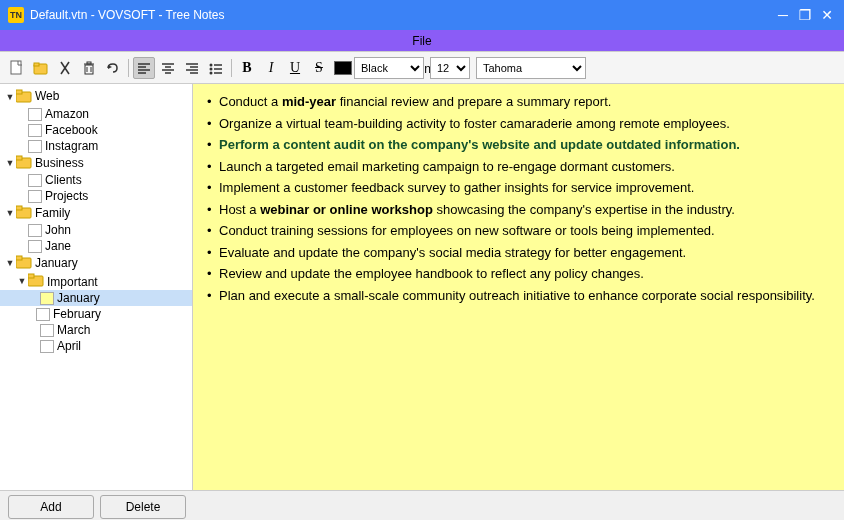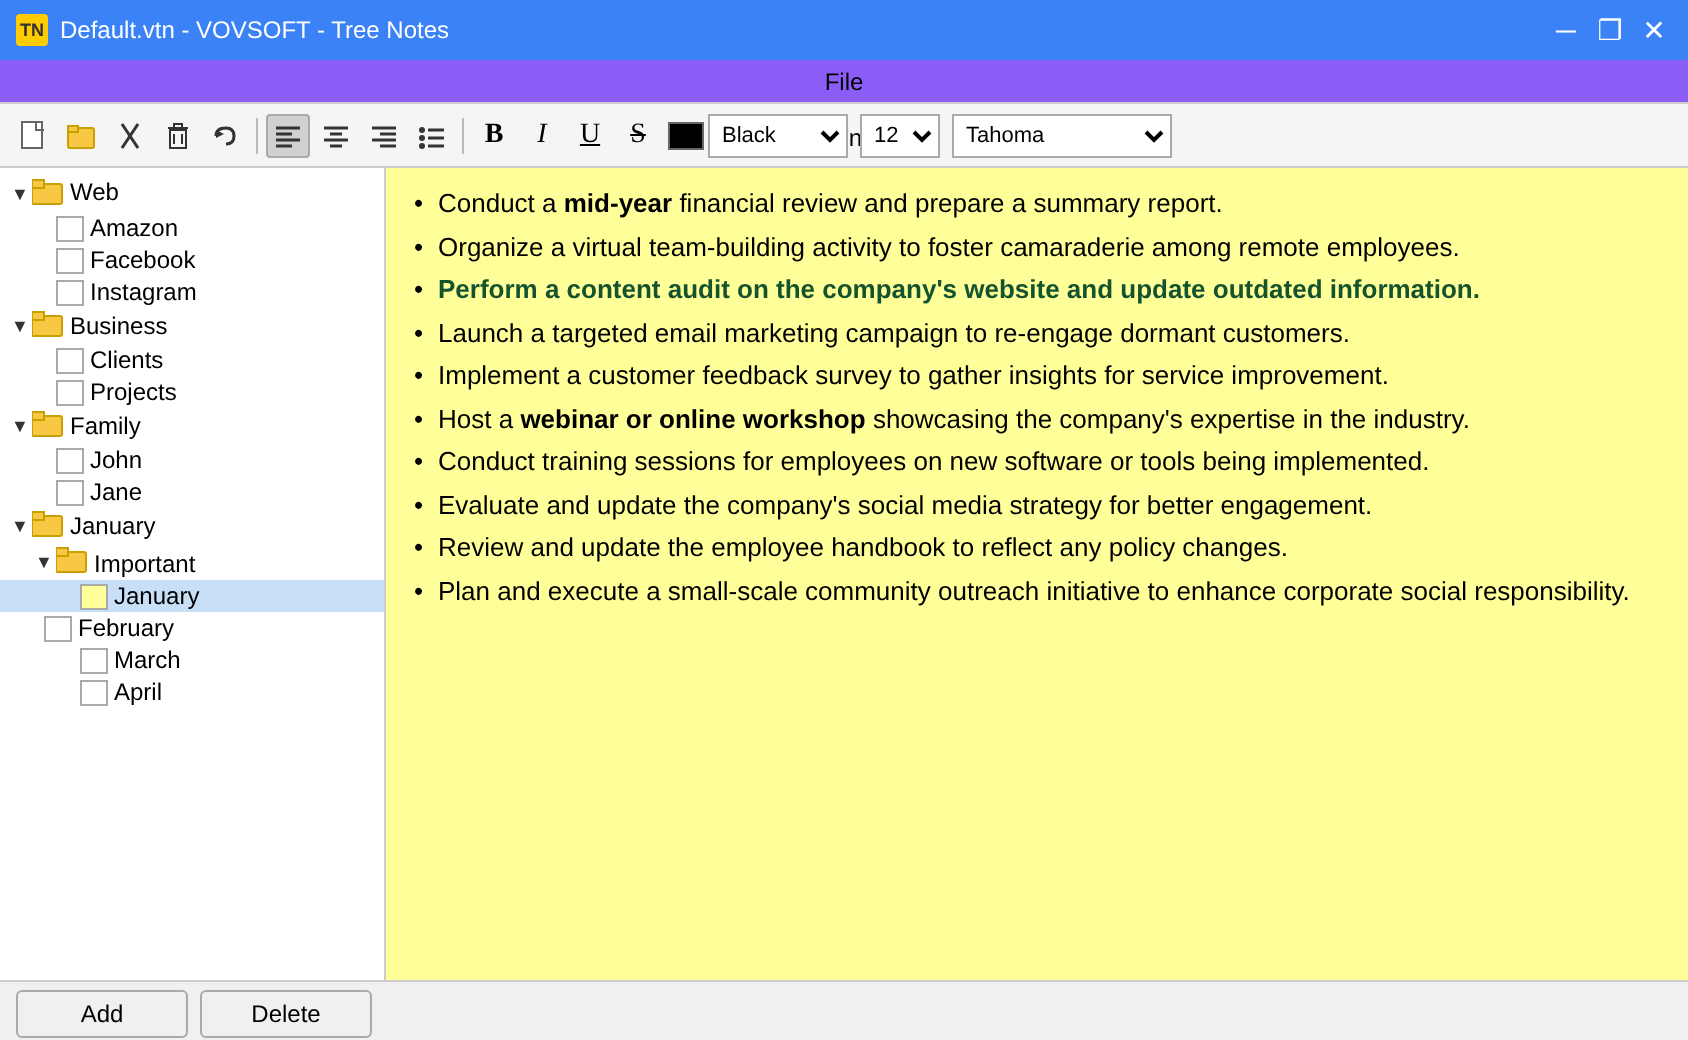--- a/index.html
+++ b/index.html
@@ -475,21 +475,21 @@
       </div>
     </div>
 
     <div class="tree-item selected" style="padding-left:40px;">
       <div style="display:flex;align-items:center;">
         <div style="width:14px;height:13px;background:#ffff99;border:1px solid #aaa;margin-right:3px;"></div>
         <span class="tree-label">January</span>
       </div>
     </div>
 
-    <div class="tree-item" style="padding-left:22px;">
+    <div class="tree-item" style="padding-left:36px;">
       <div style="display:flex;align-items:center;">
         <div style="width:14px;height:13px;background:white;border:1px solid #aaa;margin-right:3px;"></div>
         <span class="tree-label">February</span>
       </div>
     </div>
 
     <div class="tree-item" style="padding-left:40px;">
       <div style="display:flex;align-items:center;">
         <div style="width:14px;height:13px;background:white;border:1px solid #aaa;margin-right:3px;"></div>
         <span class="tree-label">March</span>

